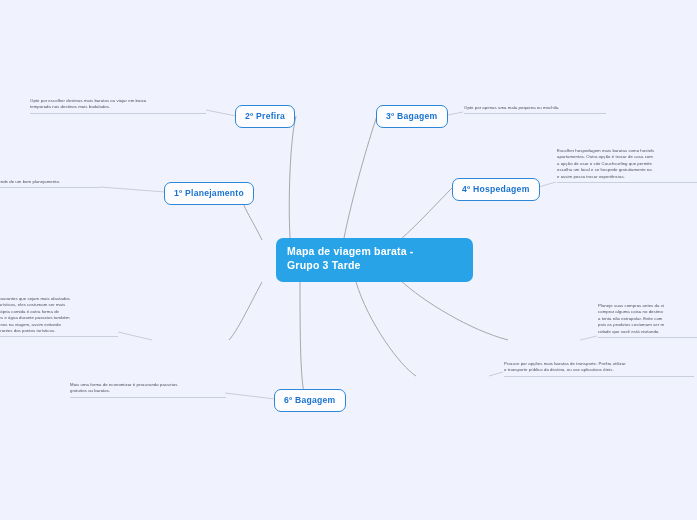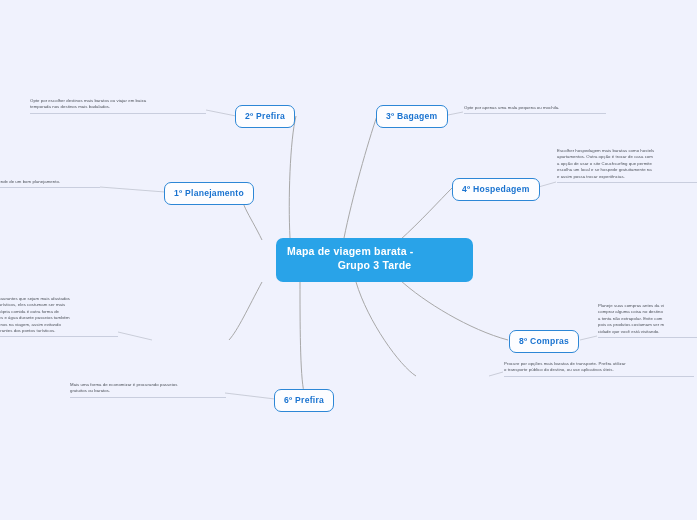--- a/index.html
+++ b/index.html
@@ -39,21 +39,21 @@
     border-radius: 7px;
     box-sizing: border-box;
     padding: 6px 11px 0 11px;
     color: #ffffff;
     font-size: 10.5px;
     font-weight: bold;
     line-height: 14px;
     letter-spacing: 0.2px;
     margin-left: 26px;
   }
-  .central-node .line2 { display: block; text-align: center; }
+  .central-node .line2 { display: block; }
 
   
   .branch {
     position: absolute;
     background: #fdfdff;
     border: 1.6px solid #2d87d6;
     border-radius: 7px;
     color: #1a73d0;
     font-size: 8.6px;
     font-weight: bold;
@@ -130,27 +130,24 @@
   <div class="branch" style="left:376px; top:105px;">
     <span>3º Bagagem</span>
   </div>
 
   <div class="branch" style="left:452px; top:178px;">
     <span>4º Hospedagem</span>
   </div>
 
 
   <div class="branch" style="left:274px; top:389px;">
-    <span>6º Prefira</span>
+    <span>6º Bagagem</span>
   </div>
 
 
-  <div class="branch" style="left:509px; top:330px;">
-    <span>8º Compras</span>
-  </div>
 
   <div class="note" style="left:-14px; top:179px; width:114px;">
     <span>ta depende de um bom planejamento.</span>
   </div>
 
   <div class="note" style="left:30px; top:98px; width:176px;">
     <span>Opte por escolher destinos mais baratos ou viajar em baixa</span>
     <span>temporada nos destinos mais badalados.</span>
   </div>
 

